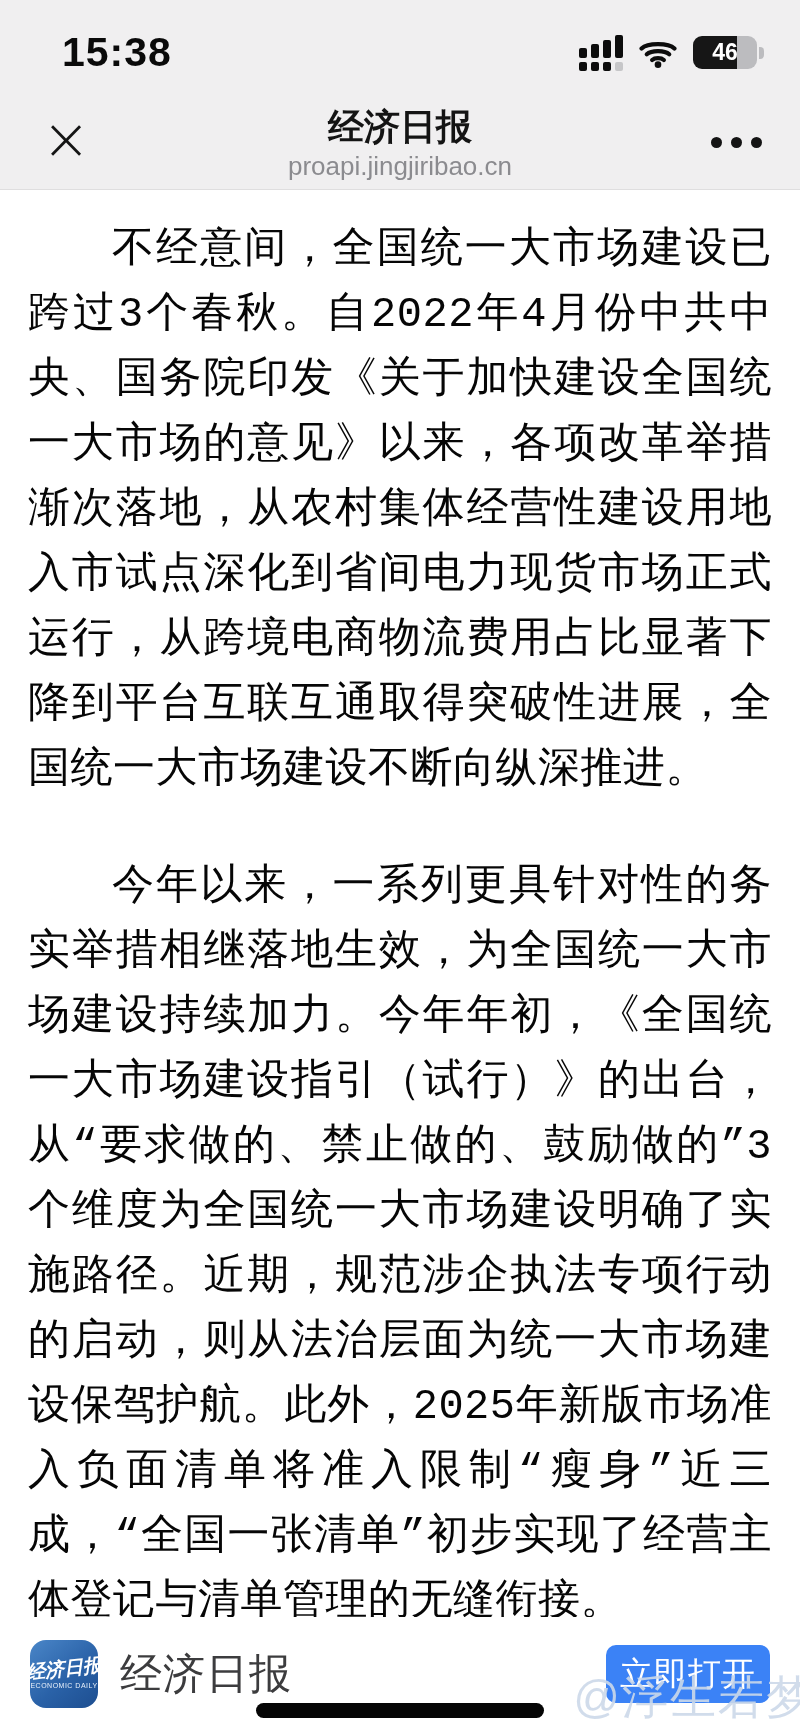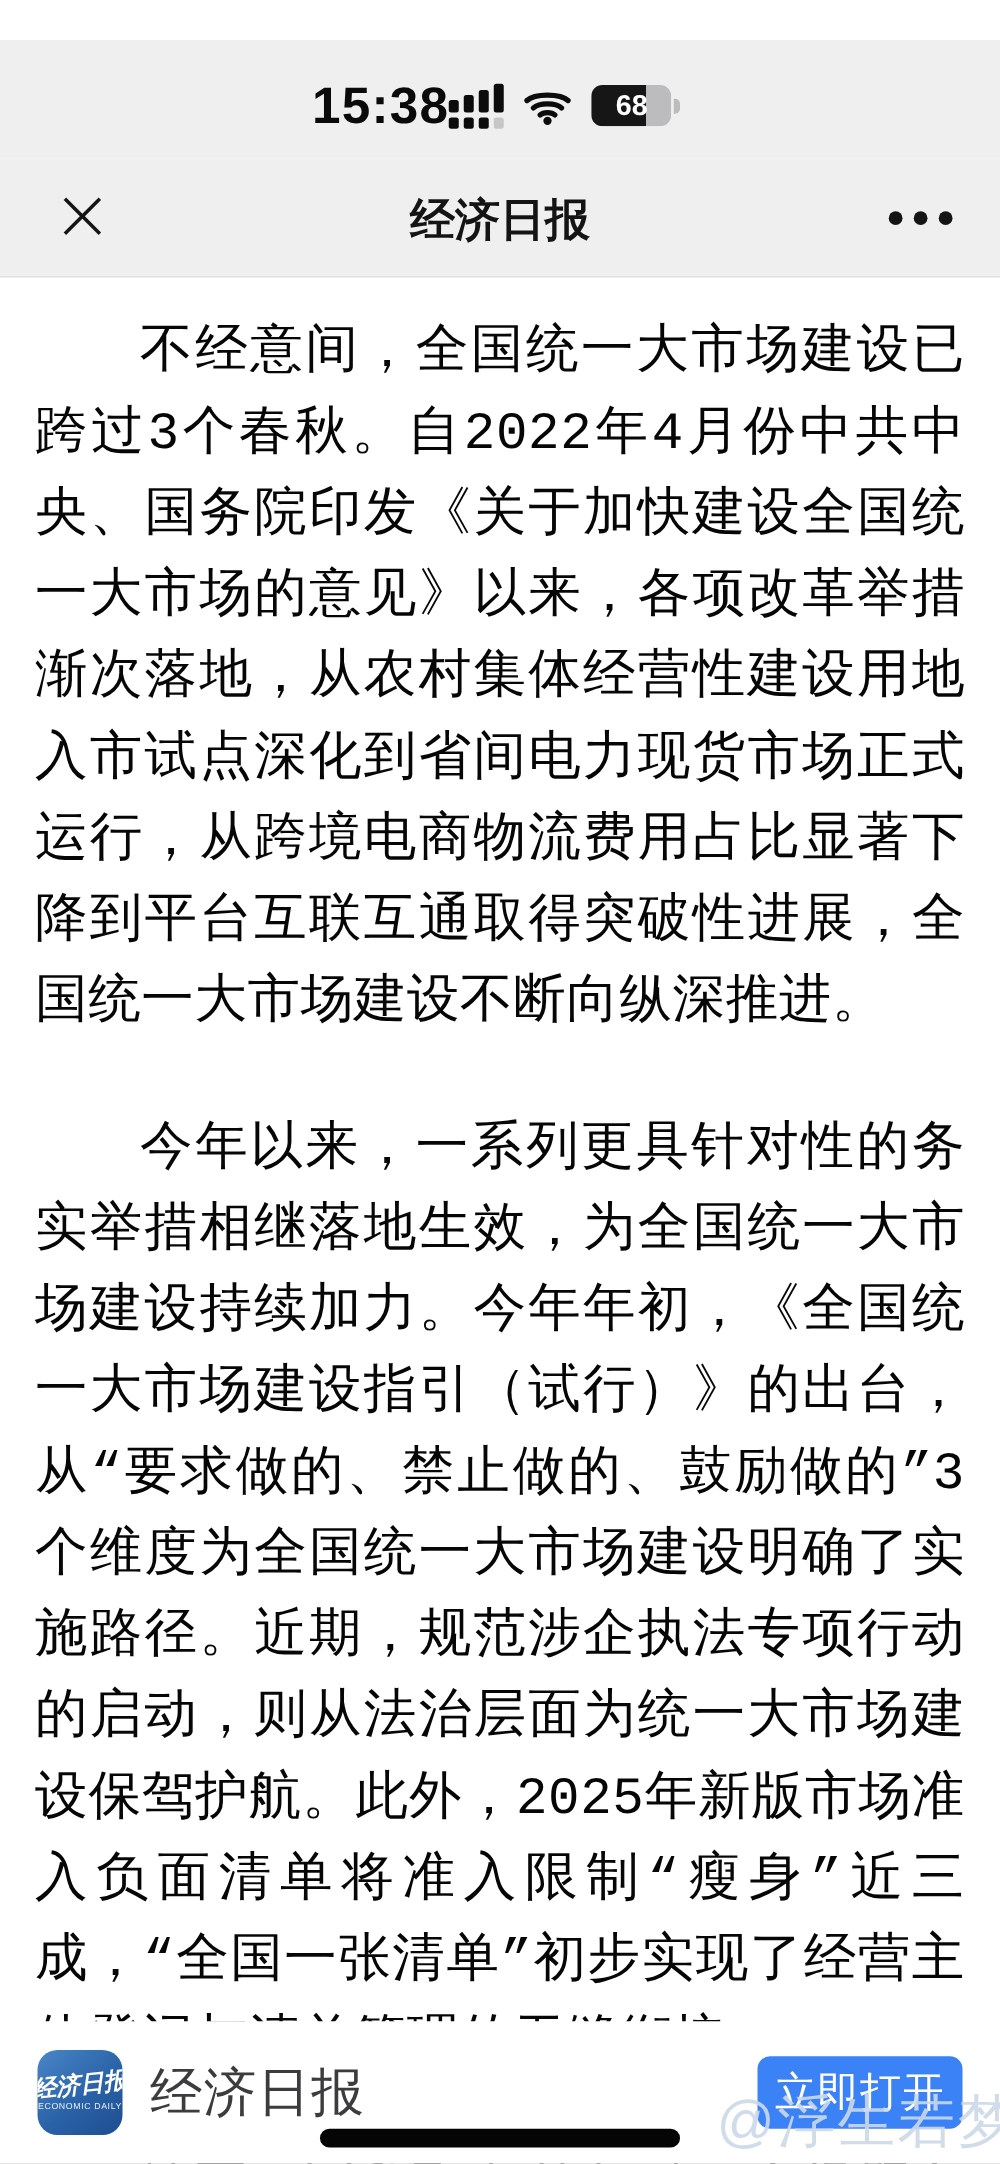--- a/index.html
+++ b/index.html
@@ -4,22 +4,22 @@
 <style>
   html,body{margin:0;padding:0;}
   body{font-family:"Liberation Sans","DejaVu Sans",sans-serif;background:#777;}
   .screen{
     position:relative;width:800px;height:1731px;margin:0 auto;
     background:#ffffff;overflow:hidden;
   }
   
   .chrome{background:#f0eff0;}
   .status-bar{
-    height:95px;display:flex;align-items:center;justify-content:center;
-    padding:10px 36px 0 30px;box-sizing:border-box;margin-top:32px;
+    height:95px;display:flex;align-items:center;justify-content:space-between;
+    padding:10px 36px 0 62px;box-sizing:border-box;
   }
   .status-time{font-size:41px;font-weight:700;color:#0a0a0a;letter-spacing:1px;}
   .status-icons{display:flex;align-items:center;gap:16px;}
   
   .cell{display:flex;flex-direction:column;gap:4px;align-items:flex-start;}
   .cell-row1{display:flex;align-items:flex-end;gap:4px;}
   .cell-row1 span{width:8px;background:#0c0c0c;border-radius:2px;display:block;}
   .c1{height:10px}.c2{height:14px}.c3{height:18px}.c4{height:23px}
   .cell-row2{display:flex;gap:4px;}
   .cell-row2 span{width:8px;height:9px;background:#0c0c0c;border-radius:2px;display:block;}
@@ -118,31 +118,32 @@
       </div>
       <svg class="wifi-svg" width="38" height="30" viewBox="0 0 24 19">
         <path d="M1.6 6.6 C5.4 2.9 18.6 2.9 22.4 6.6" fill="none" stroke="#0c0c0c" stroke-width="2.7" stroke-linecap="round"></path>
         <path d="M4.9 10.3 C7.8 7.6 16.2 7.6 19.1 10.3" fill="none" stroke="#0c0c0c" stroke-width="2.7" stroke-linecap="round"></path>
         <path d="M8.3 13.9 C10 12.3 14 12.3 15.7 13.9" fill="none" stroke="#0c0c0c" stroke-width="2.7" stroke-linecap="round"></path>
         <circle cx="12" cy="16.9" r="2.1" fill="#0c0c0c"></circle>
       </svg>
       <div class="battery-wrap">
         <div class="battery">
           <div class="fill"></div>
-          <span class="pct">68</span>
+          <span class="pct">46</span>
         </div>
         <div class="battery-cap"></div>
       </div>
     </div>
   </div>
 
   <div class="chrome nav-bar">
     <div class="close-x">×</div>
     <div class="nav-titles">
       <div class="nav-title">经济日报</div>
+      <div class="nav-url">proapi.jingjiribao.cn</div>
     </div>
     <div class="more-dots">
       <i></i>
         <i></i>
         <i></i>
     </div>
   </div>
 
   <div class="content">
     <p>不经意间，全国统一大市场建设已跨过3个春秋。自2022年4月份中共中央、国务院印发《关于加快建设全国统一大市场的意见》以来，各项改革举措渐次落地，从农村集体经营性建设用地入市试点深化到省间电力现货市场正式运行，从跨境电商物流费用占比显著下降到平台互联互通取得突破性进展，全国统一大市场建设不断向纵深推进。</p>

